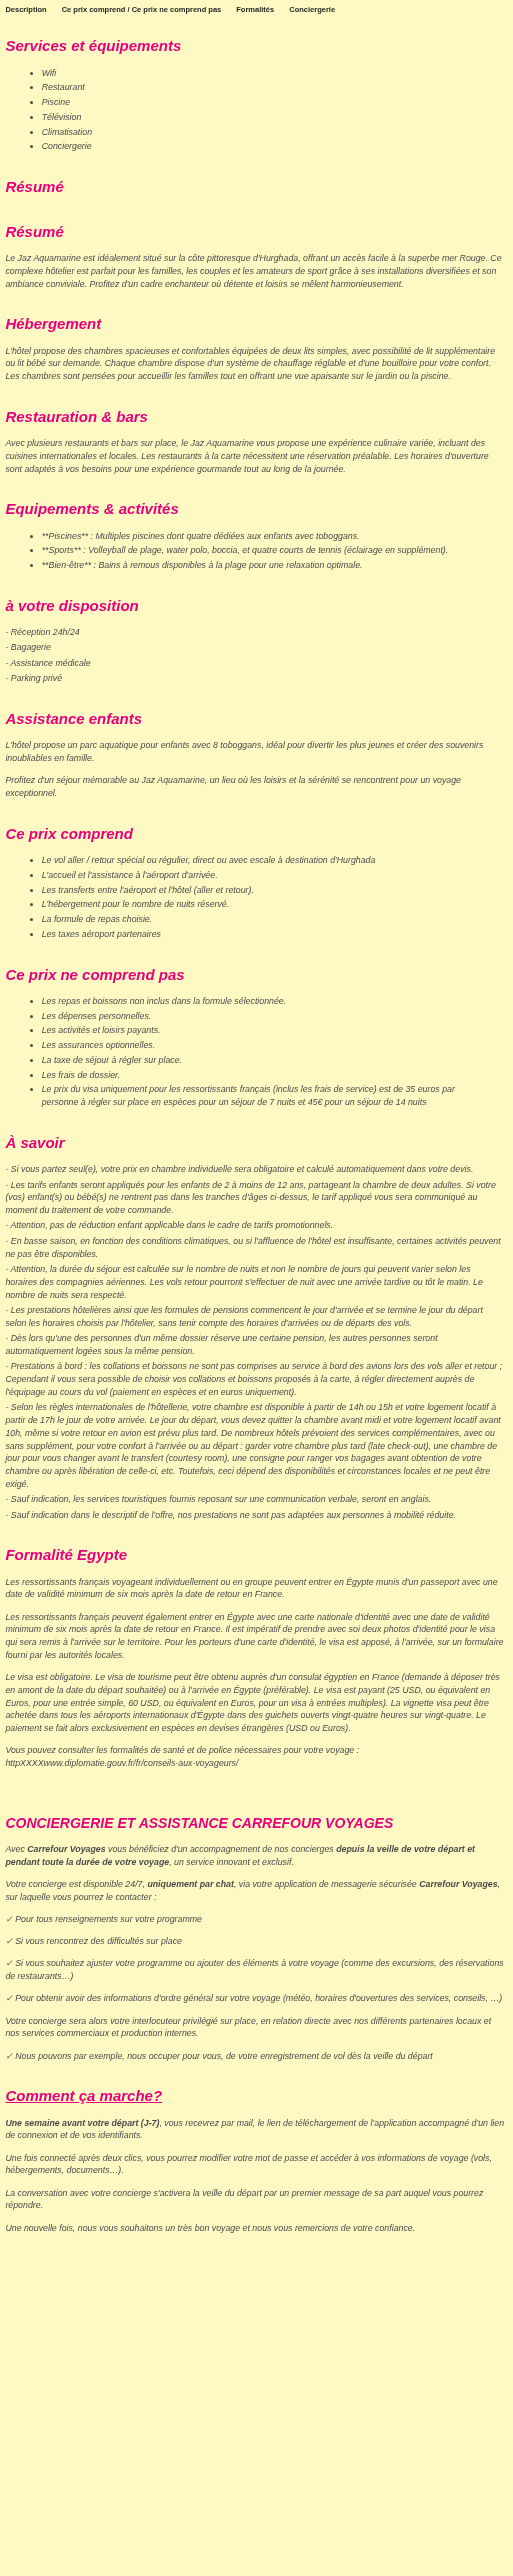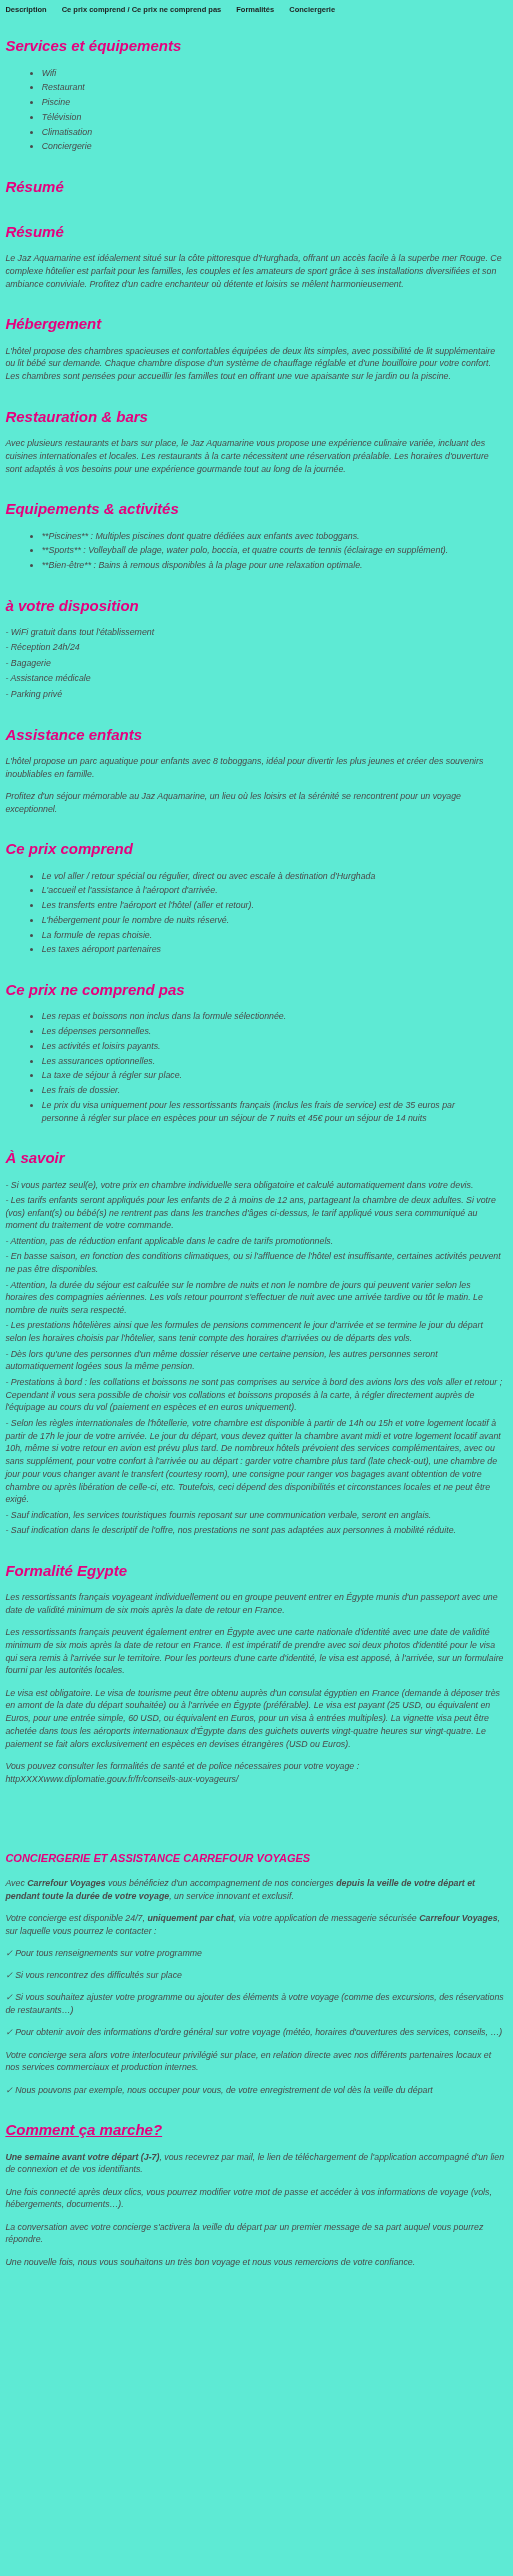--- a/index.html
+++ b/index.html
@@ -6,43 +6,43 @@
   .page {
     width: 514px;
     min-height: 2576px;
     box-sizing: border-box;
     padding: 5.4px 9.5px 54px 5.4px;
     font-family: "Liberation Sans", sans-serif;
     font-style: italic;
     font-size: 8.8px;
     line-height: 1.45;
     color: #4a4a4a;
-    background: #5eead4;
+    background: #fef9c3;
   }
   .top-tabs {
     display: flex;
     gap: 15px;
     flex-wrap: wrap;
     font-style: normal;
     font-weight: 700;
     font-size: 7.5px;
     color: #1f1f1f;
     margin: 0 0 19px 0;
   }
   .tab { cursor: pointer; white-space: nowrap; }
   .section-heading {
     color: #e6007e;
     font-style: italic;
     font-weight: 700;
     font-size: 15px;
     margin: 23px 0 9.5px 0;
   }
   .section-heading.large {
-    font-size: 11px;
-    margin-top: 66px;
+    font-size: 14px;
+    margin-top: 43px;
   }
   .section-heading.underline { text-decoration: underline; }
   .section:first-child .section-heading { margin-top: 4.1px; }
   .bullet-list { margin: 4.1px 0 6.8px 0; padding-left: 20.3px; }
   .bullet-list li { margin: 2px 16px; }
   .line-list { margin: 2.7px 0 6.8px 0; }
   .line-list .line { margin: 2.7px 0; }
   .para { margin: 0 0 9.5px 0; }
   .bold { font-weight: 700; }
   .underline { }
@@ -88,21 +88,20 @@
         <h2 class="section-heading">Equipements &amp; activités</h2>
         <ul class="bullet-list">
           <li>**Piscines** : Multiples piscines dont quatre dédiées aux enfants avec toboggans.</li>
           <li>**Sports** : Volleyball de plage, water polo, boccia, et quatre courts de tennis (éclairage en supplément).</li>
           <li>**Bien-être** : Bains à remous disponibles à la plage pour une relaxation optimale.</li>
         </ul>
       </section>
       <section class="section">
         <h2 class="section-heading">à votre disposition</h2>
         <div class="line-list">
-          <div class="line">- WiFi gratuit dans tout l'établissement</div>
           <div class="line">- Réception 24h/24</div>
           <div class="line">- Bagagerie</div>
           <div class="line">- Assistance médicale</div>
           <div class="line">- Parking privé</div>
         </div>
       </section>
       <section class="section">
         <h2 class="section-heading">Assistance enfants</h2>
         <p class="para">L'hôtel propose un parc aquatique pour enfants avec 8 toboggans, idéal pour divertir les plus jeunes et créer des souvenirs inoubliables en famille.</p>
         <p class="para">Profitez d'un séjour mémorable au Jaz Aquamarine, un lieu où les loisirs et la sérénité se rencontrent pour un voyage exceptionnel.</p>

